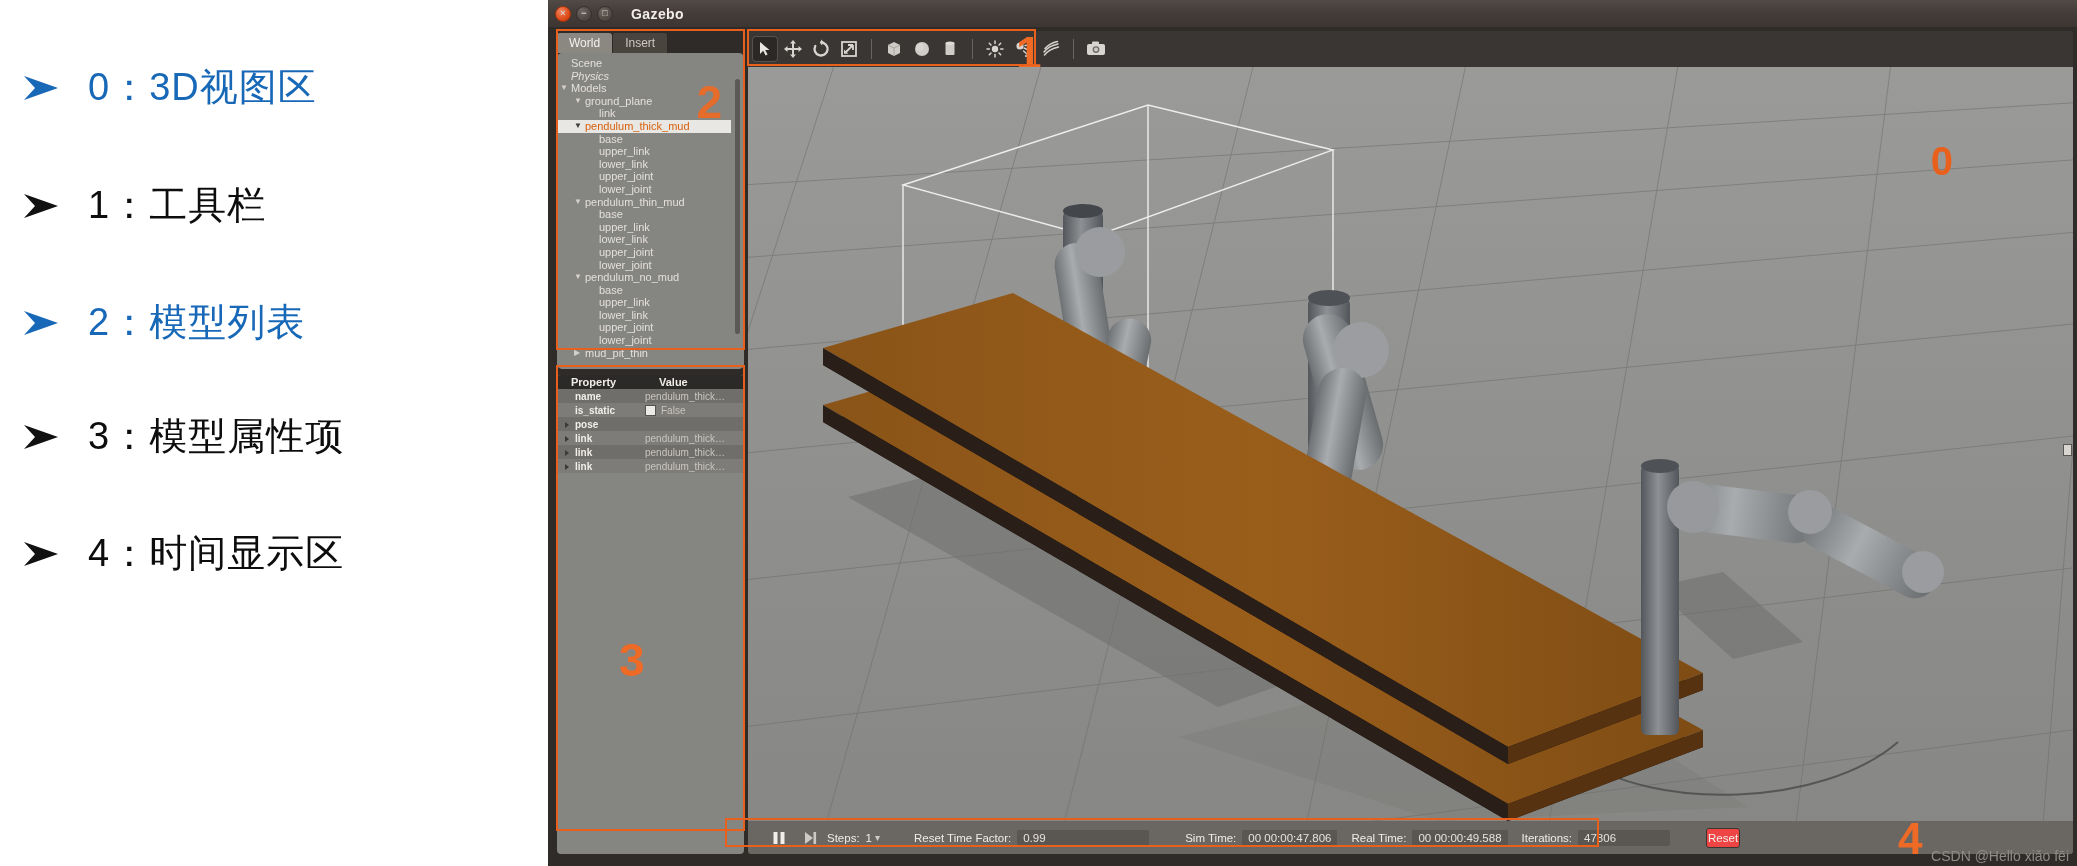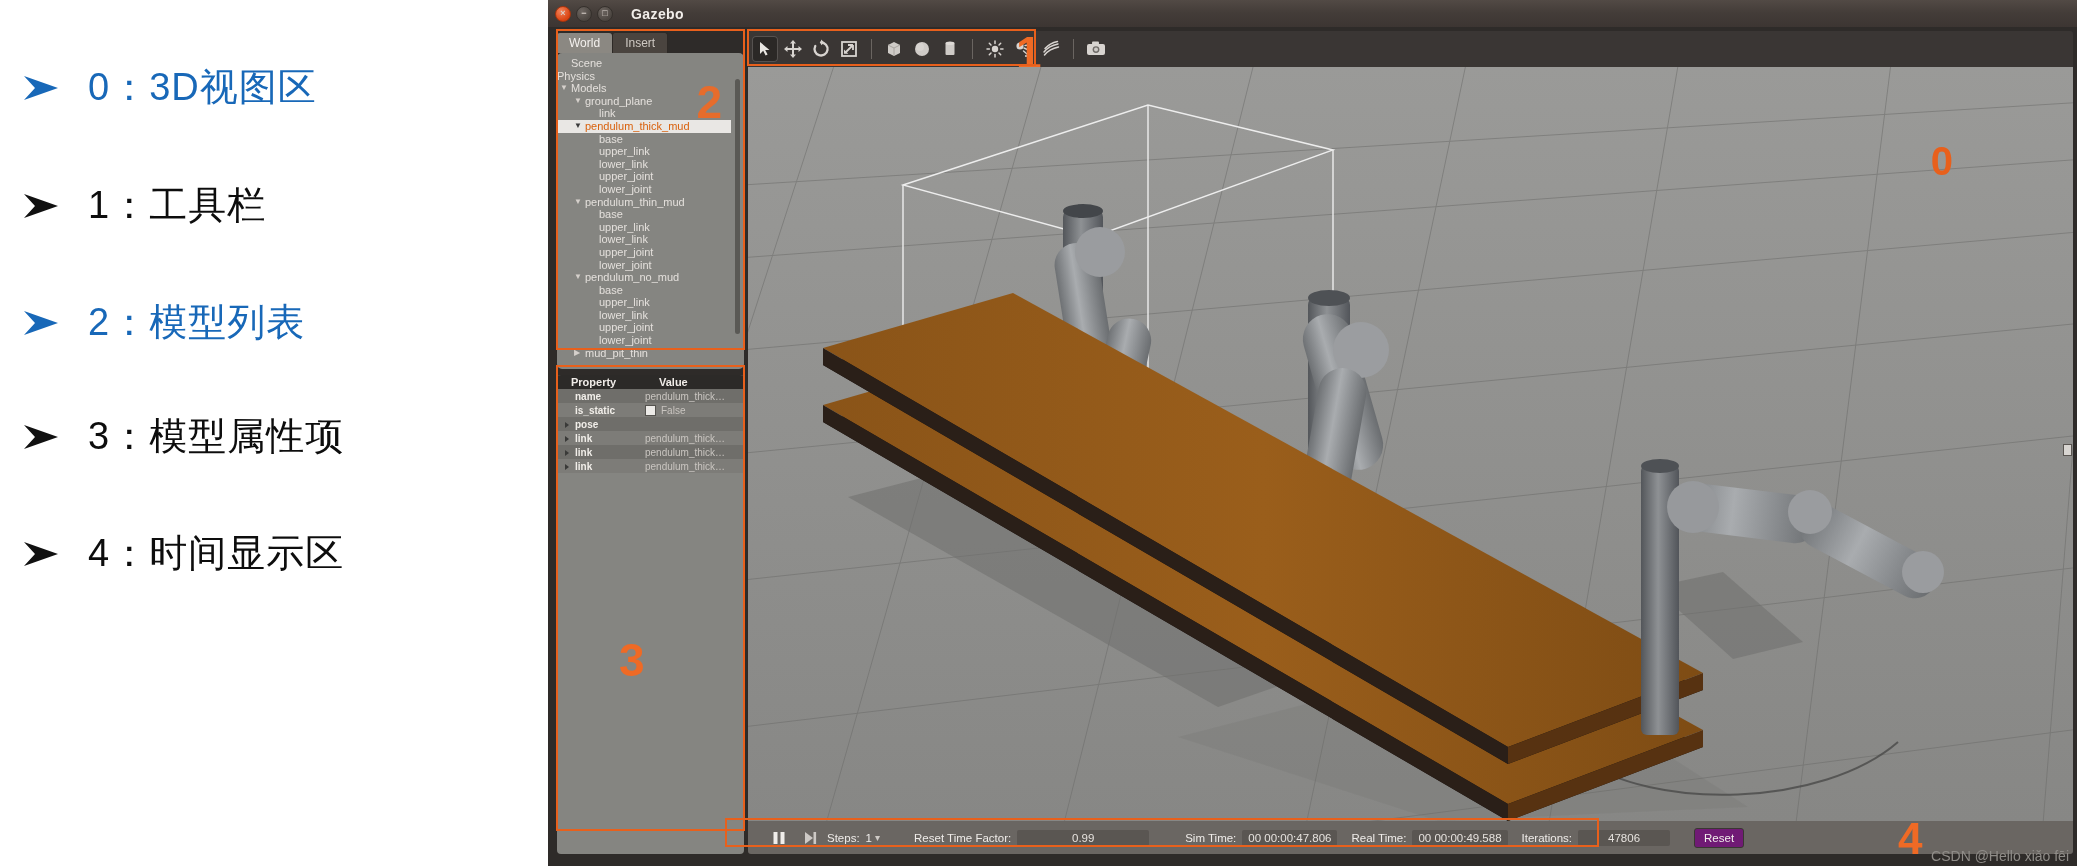--- a/index.html
+++ b/index.html
@@ -85,25 +85,25 @@
   .tsep{width:1px;height:20px;background:#6a6561;margin:0 5px;}
 
   #viewport{position:absolute;left:0;top:36px;width:1325px;height:754px;
      background:#8a8a88;overflow:hidden;border-radius:0 0 0 0;}
   #vpgrid{position:absolute;left:0;top:0;width:100%;height:100%;}
   #lbl0{position:absolute;right:120px;top:74px;font-size:40px;color:#e8601c;font-weight:bold;line-height:1;}
   #vscroll{position:absolute;right:-9px;top:50%;width:7px;height:10px;background:#d8d5d1;border:1px solid #5a5652;}
 
   #statusbar{position:absolute;left:0;top:790px;width:1325px;height:33px;background:#6a6662;
      display:flex;align-items:center;border-radius:0 0 3px 3px;}
-  .sb-item{display:flex;align-items:center;text-align:center;}
+  .sb-item{display:flex;align-items:center;}
   .sb-lab{font-size:11.5px;color:#efece9;margin-right:6px;white-space:nowrap;}
   .sb-val{font-size:11.5px;color:#e6e2de;background:#5a5652;padding:2px 6px;border-radius:2px;white-space:nowrap;}
   .sb-val.wide{min-width:120px;}
-  .sb-btn{font-size:11.5px;color:#f2efec;background:#701a75;padding:3px 9px;border-radius:3px;border:1px solid #3a3733;}
+  .sb-btn{font-size:11.5px;color:#f2efec;background:#ef4444;padding:3px 1px;border-radius:3px;border:1px solid #3a3733;margin-left:12px;}
   #lbl4{position:absolute;left:1150px;top:-4px;font-size:44px;color:#ef6a25;font-weight:bold;line-height:1;}
 
   #watermark{position:absolute;right:8px;bottom:2px;font-size:14px;color:#8f8c88;
      font-family:"Liberation Sans", sans-serif;}
 </style>
 </head>
 <body>
 
 <div id="root">
 
@@ -171,21 +171,21 @@
 
       <div id="leftdock">
         <div id="tabs">
           <div class="tab active">World</div>
           <div class="tab inactive">Insert</div>
         </div>
 
         <div id="treepanel">
           <div id="tree">
               <div class="tnode"><span style="padding-left: 14px;">Scene</span></div>
-              <div class="tnode"><span style="">Physics</span></div>
+              <div class="tnode"><span style="padding-left: 14px; font-style: italic;">Physics</span></div>
               <div class="tnode"><span class="arr" style="left: 3px;">▼</span><span style="padding-left: 14px;">Models</span></div>
               <div class="tnode"><span class="arr" style="left: 17px;">▼</span><span style="padding-left: 28px;">ground_plane</span></div>
               <div class="tnode"><span style="padding-left: 42px;">link</span></div>
               <div class="tnode sel"><span class="arr" style="left: 17px;">▼</span><span style="padding-left: 28px;">pendulum_thick_mud</span></div>
               <div class="tnode"><span style="padding-left: 42px;">base</span></div>
               <div class="tnode"><span style="padding-left: 42px;">upper_link</span></div>
               <div class="tnode"><span style="padding-left: 42px;">lower_link</span></div>
               <div class="tnode"><span style="padding-left: 42px;">upper_joint</span></div>
               <div class="tnode"><span style="padding-left: 42px;">lower_joint</span></div>
               <div class="tnode"><span class="arr" style="left: 17px;">▼</span><span style="padding-left: 28px;">pendulum_thin_mud</span></div>

